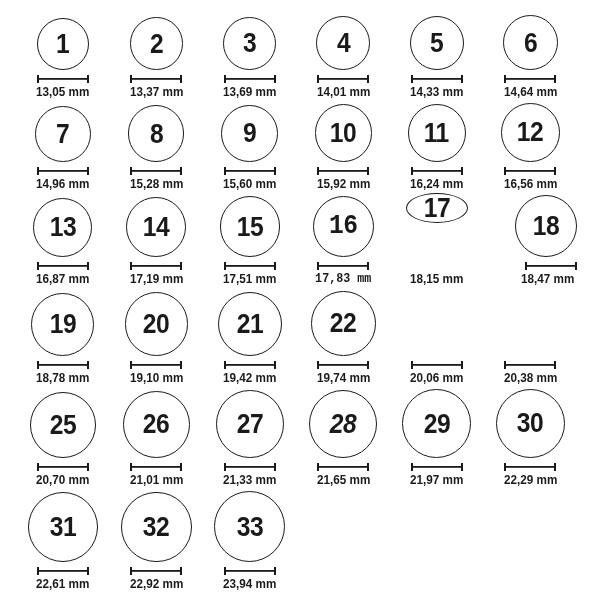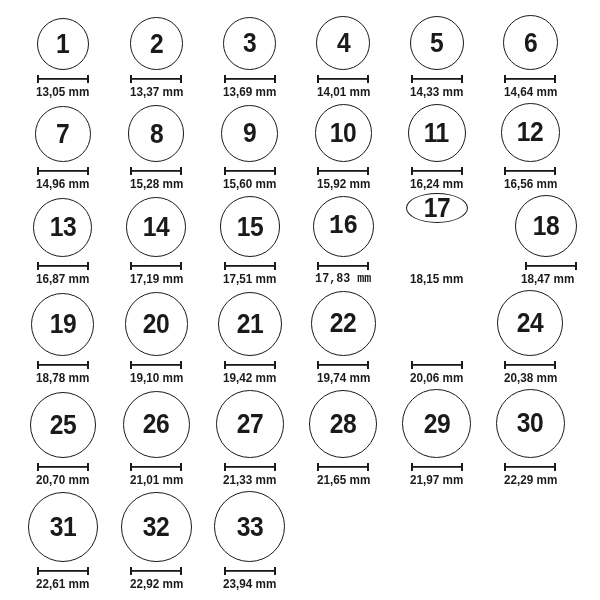--- a/index.html
+++ b/index.html
@@ -231,23 +231,20 @@
           <span class="num">22</span>
         </div>
         <div class="measure"></div>
         <div class="dlabel">19,74 mm</div>
       </div>
       <div class="cell" style="height: 94.8px;">
         <div class="measure"></div>
         <div class="dlabel">20,06 mm</div>
       </div>
       <div class="cell" style="height: 94.8px;">
-        <div class="circle" style="width: 65.8px; height: 65.8px;">
-          <span class="num">24</span>
-        </div>
         <div class="measure"></div>
         <div class="dlabel">20,38 mm</div>
       </div>
     </div>
     <div class="row">
       <div class="cell" style="height: 98.4px;">
         <div class="circle" style="width: 66.4px; height: 66.4px;">
           <span class="num">25</span>
         </div>
         <div class="measure"></div>
@@ -261,21 +258,21 @@
         <div class="dlabel">21,01 mm</div>
       </div>
       <div class="cell" style="height: 98.4px;">
         <div class="circle" style="width: 67.6px; height: 67.6px;">
           <span class="num">27</span>
         </div>
         <div class="measure"></div>
         <div class="dlabel">21,33 mm</div>
       </div>
       <div class="cell" style="height: 98.4px;">
-        <div class="circle" style="width: 68.2px; height: 68.2px;">
+        <div class="circle" style="width: 68.2px; height: 68.2px; font-style: italic;">
           <span class="num">28</span>
         </div>
         <div class="measure"></div>
         <div class="dlabel">21,65 mm</div>
       </div>
       <div class="cell" style="height: 98.4px;">
         <div class="circle" style="width: 68.8px; height: 68.8px;">
           <span class="num">29</span>
         </div>
         <div class="measure"></div>

